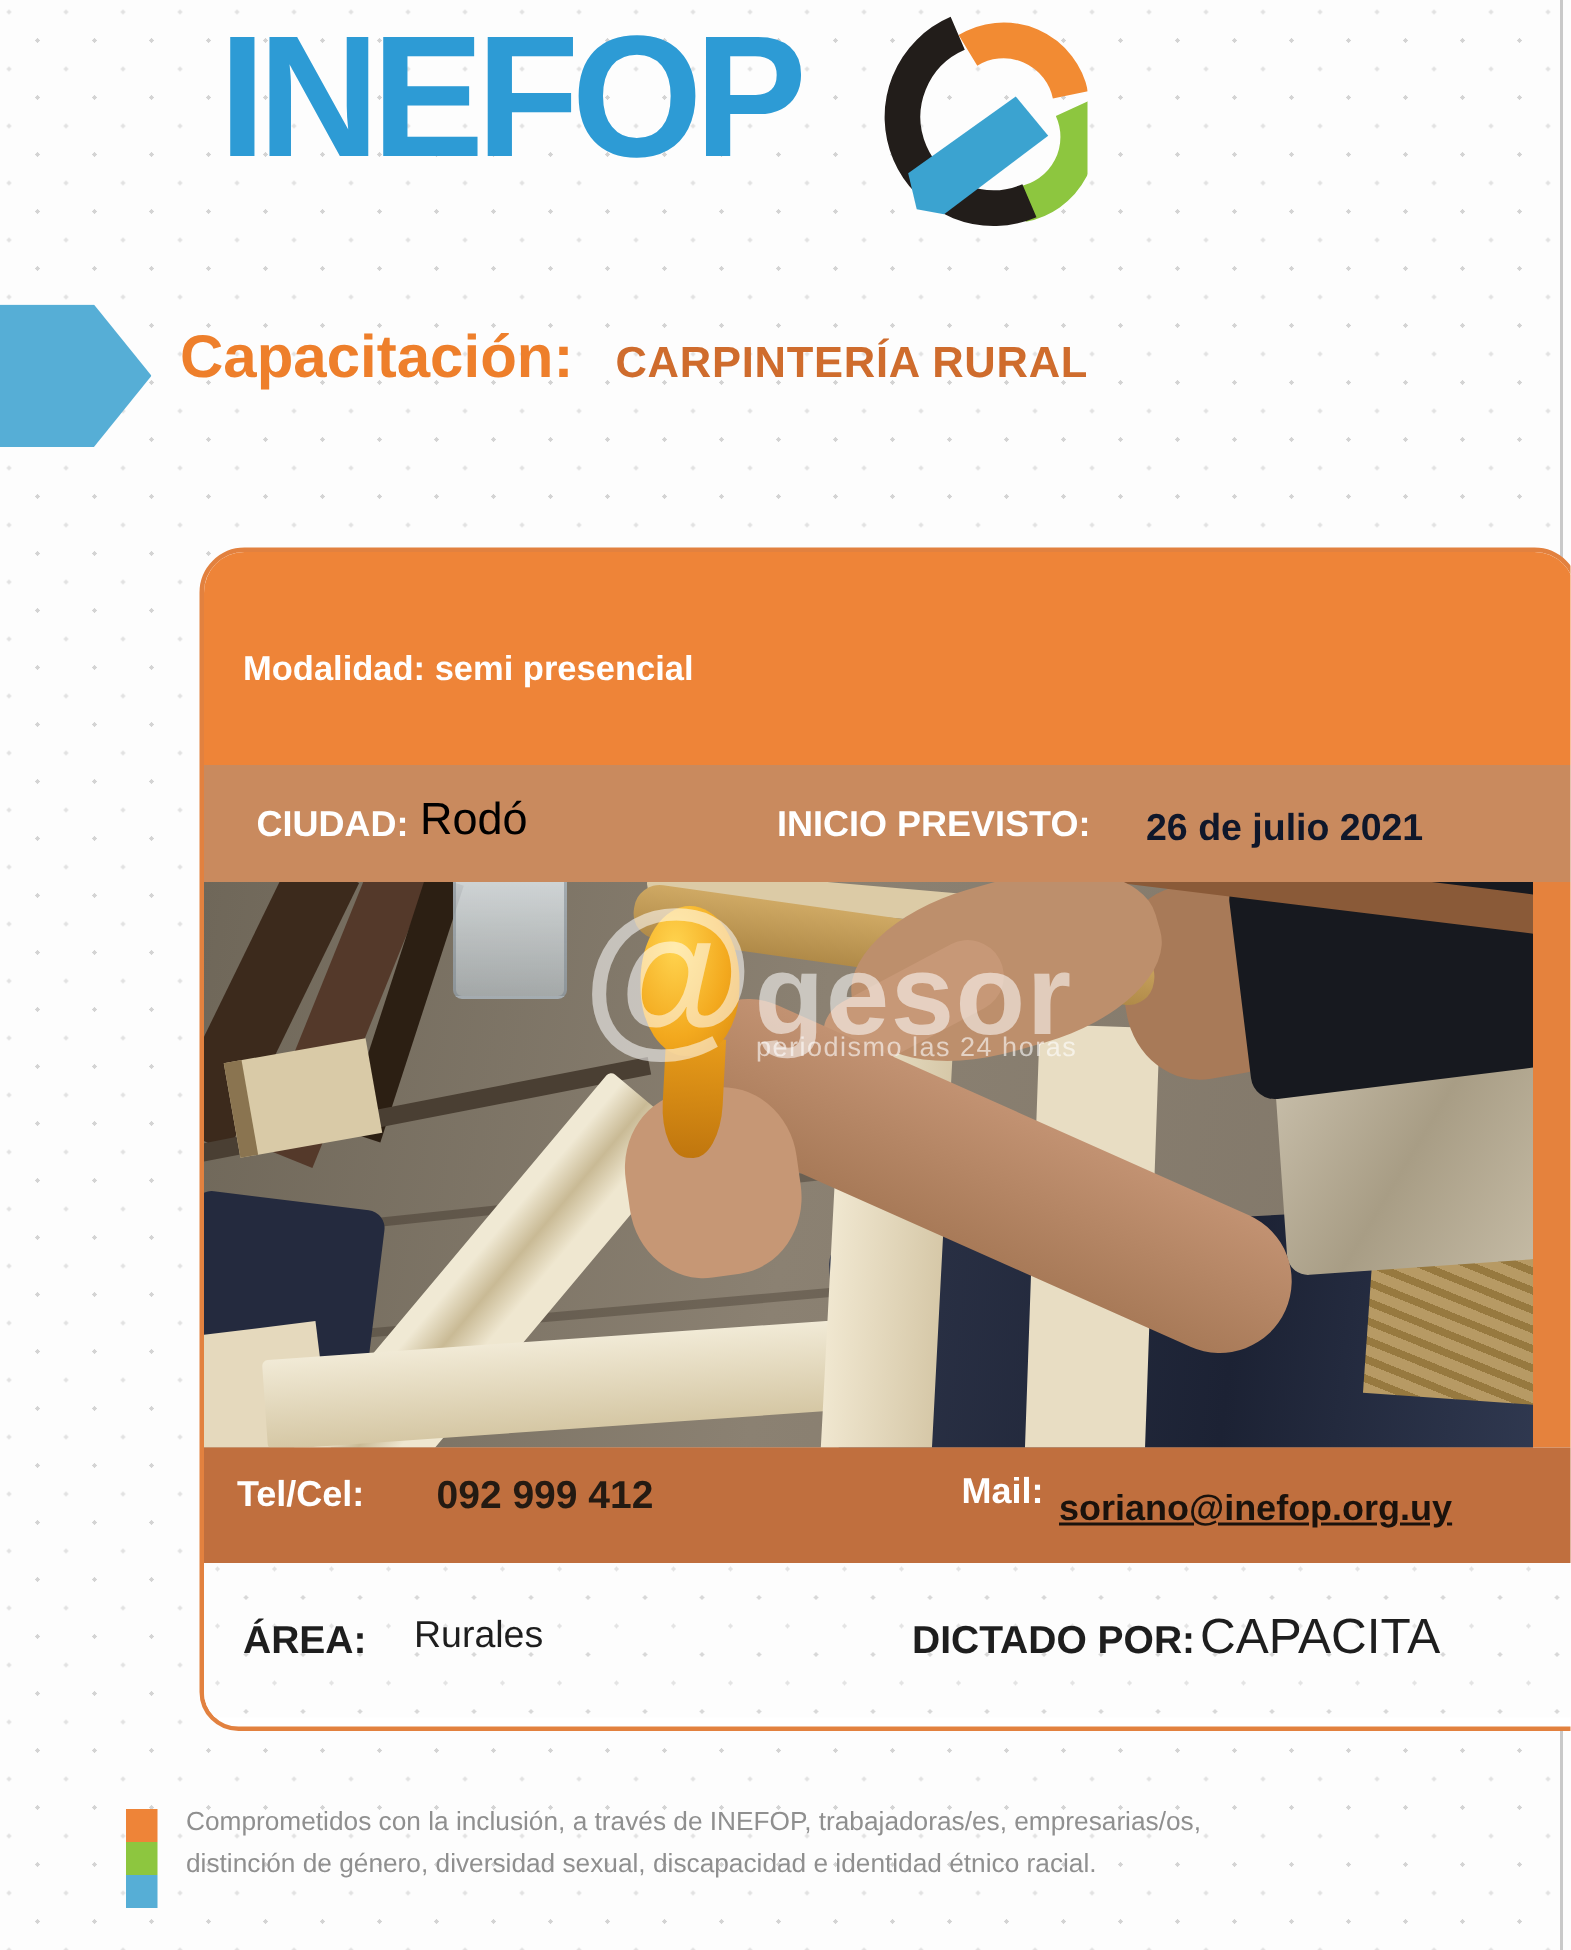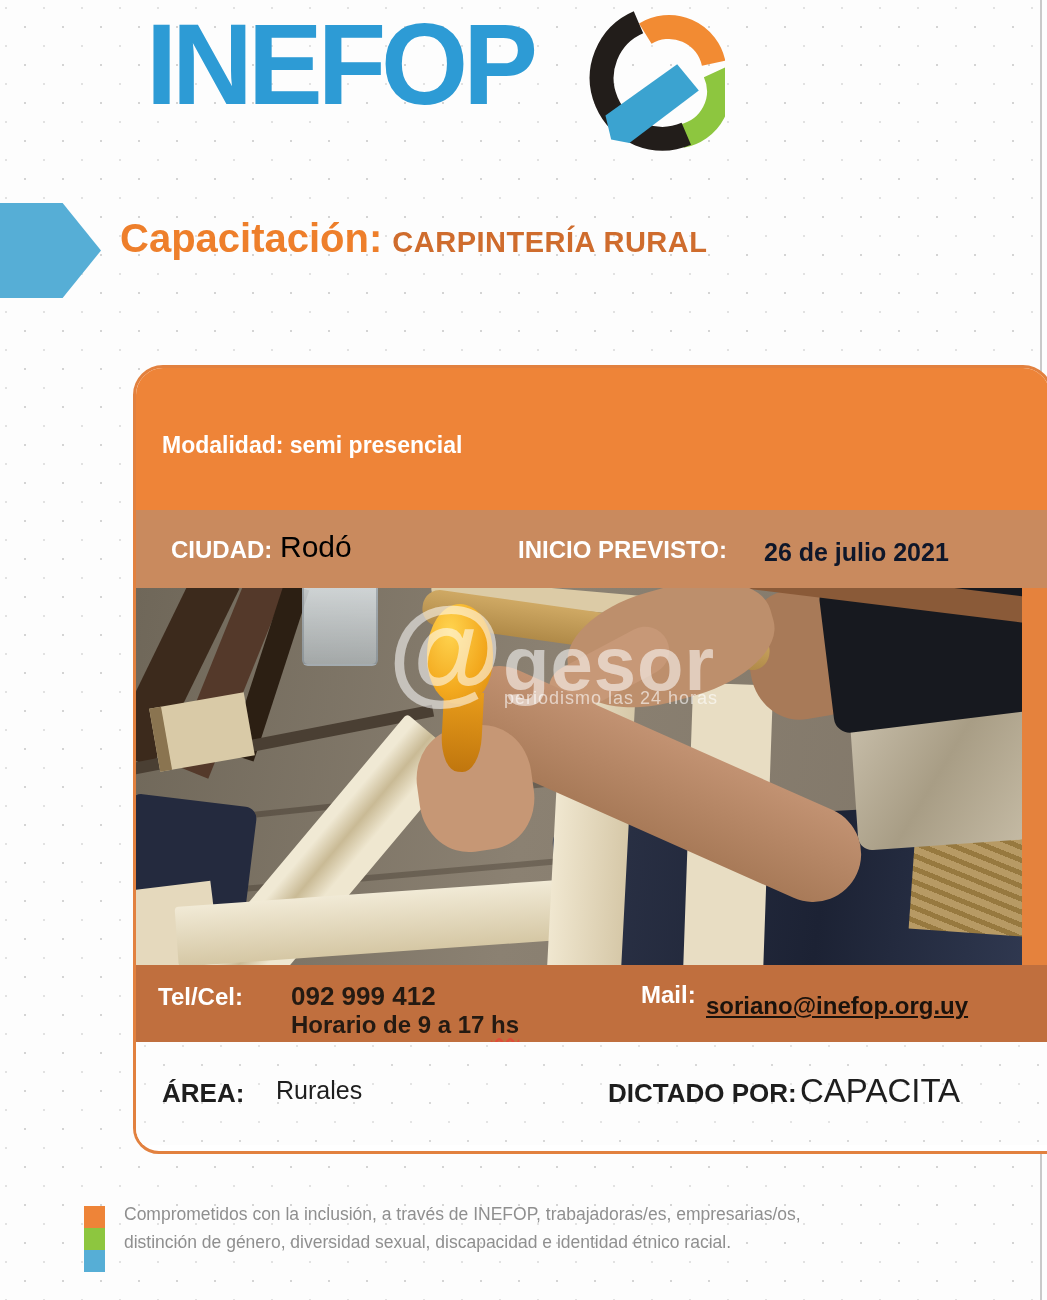--- a/index.html
+++ b/index.html
@@ -16,21 +16,21 @@
   .abs{position:absolute;}
   
   .page-edge{left:1040px;top:0;width:2px;height:1300px;background:#c9c9c9;z-index:0;}
   
   .logo-text{left:146px;top:6px;font-size:112px;font-weight:bold;color:#2d9bd5;
     letter-spacing:-5px;line-height:1.05;transform:scaleY(1.03);z-index:1;}
   .logo-knot{left:577px;top:4px;width:148px;height:148px;z-index:1;}
   
   .blue-arrow{left:0;top:203px;width:101px;height:95px;background:#56aed6;
     clip-path:polygon(0 0,62% 0,100% 50%,62% 100%,0 100%);z-index:1;}
-  .heading{left:120px;top:216px;display:flex;align-items:baseline;gap:10px;z-index:1;white-space:nowrap;}
+  .heading{left:120px;top:216px;display:flex;align-items:baseline;gap:28px;z-index:1;white-space:nowrap;}
   .heading .title{font-size:40px;font-weight:bold;color:#ee7f2b;}
   .heading .subtitle{font-size:29px;font-weight:bold;color:#cf6c2d;letter-spacing:.5px;}
   
   .card{left:133px;top:365px;width:914px;height:783px;border:3px solid #e2813f;
     border-radius:30px 30px 0 26px;overflow:hidden;background:#fff;z-index:2;}
   .row{position:relative;width:100%;}
   .row-modalidad{height:142px;background:#ee8438;}
   .modalidad-text{left:26px;top:26px;font-size:23px;font-weight:bold;color:#fff;margin-top:38px;}
   .row-ciudad{height:78px;background:#c98a5e;}
   .ciudad-label{left:35px;top:26px;font-size:24px;font-weight:bold;color:#fff;text-align:center;}
@@ -138,21 +138,20 @@
         <span class="wm-at">@</span>
         <span class="wm-text">gesor</span>
       </div>
       <div class="wm-sub">periodismo las 24 horas</div>
     </div>
   </div>
 
   <div class="row row-tel">
     <span class="abs tel-label">Tel/Cel:</span>
     <span class="abs tel-value">092 999 412</span>
-    <span class="abs horario"><span>Horario de 9 a 17 </span><span class="hs">hs</span></span>
     <span class="abs mail-label">Mail:</span>
     <span class="abs mail-value">soriano@inefop.org.uy</span>
   </div>
 
   <div class="row row-bottom">
     <span class="abs area-label">ÁREA:</span>
     <span class="abs area-value">Rurales</span>
     <span class="abs dictado-label">DICTADO POR:</span>
     <span class="abs dictado-value">CAPACITA</span>
   </div>

